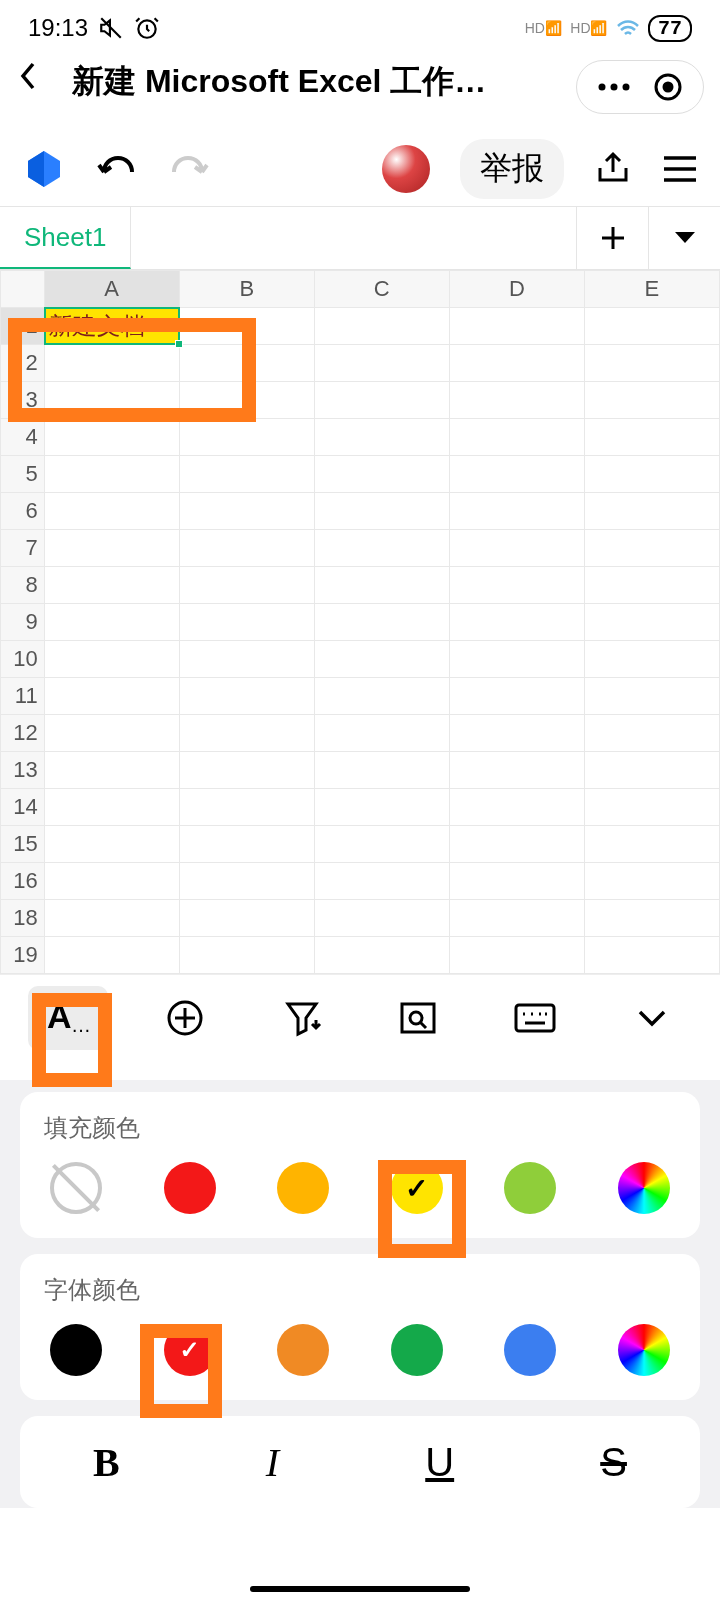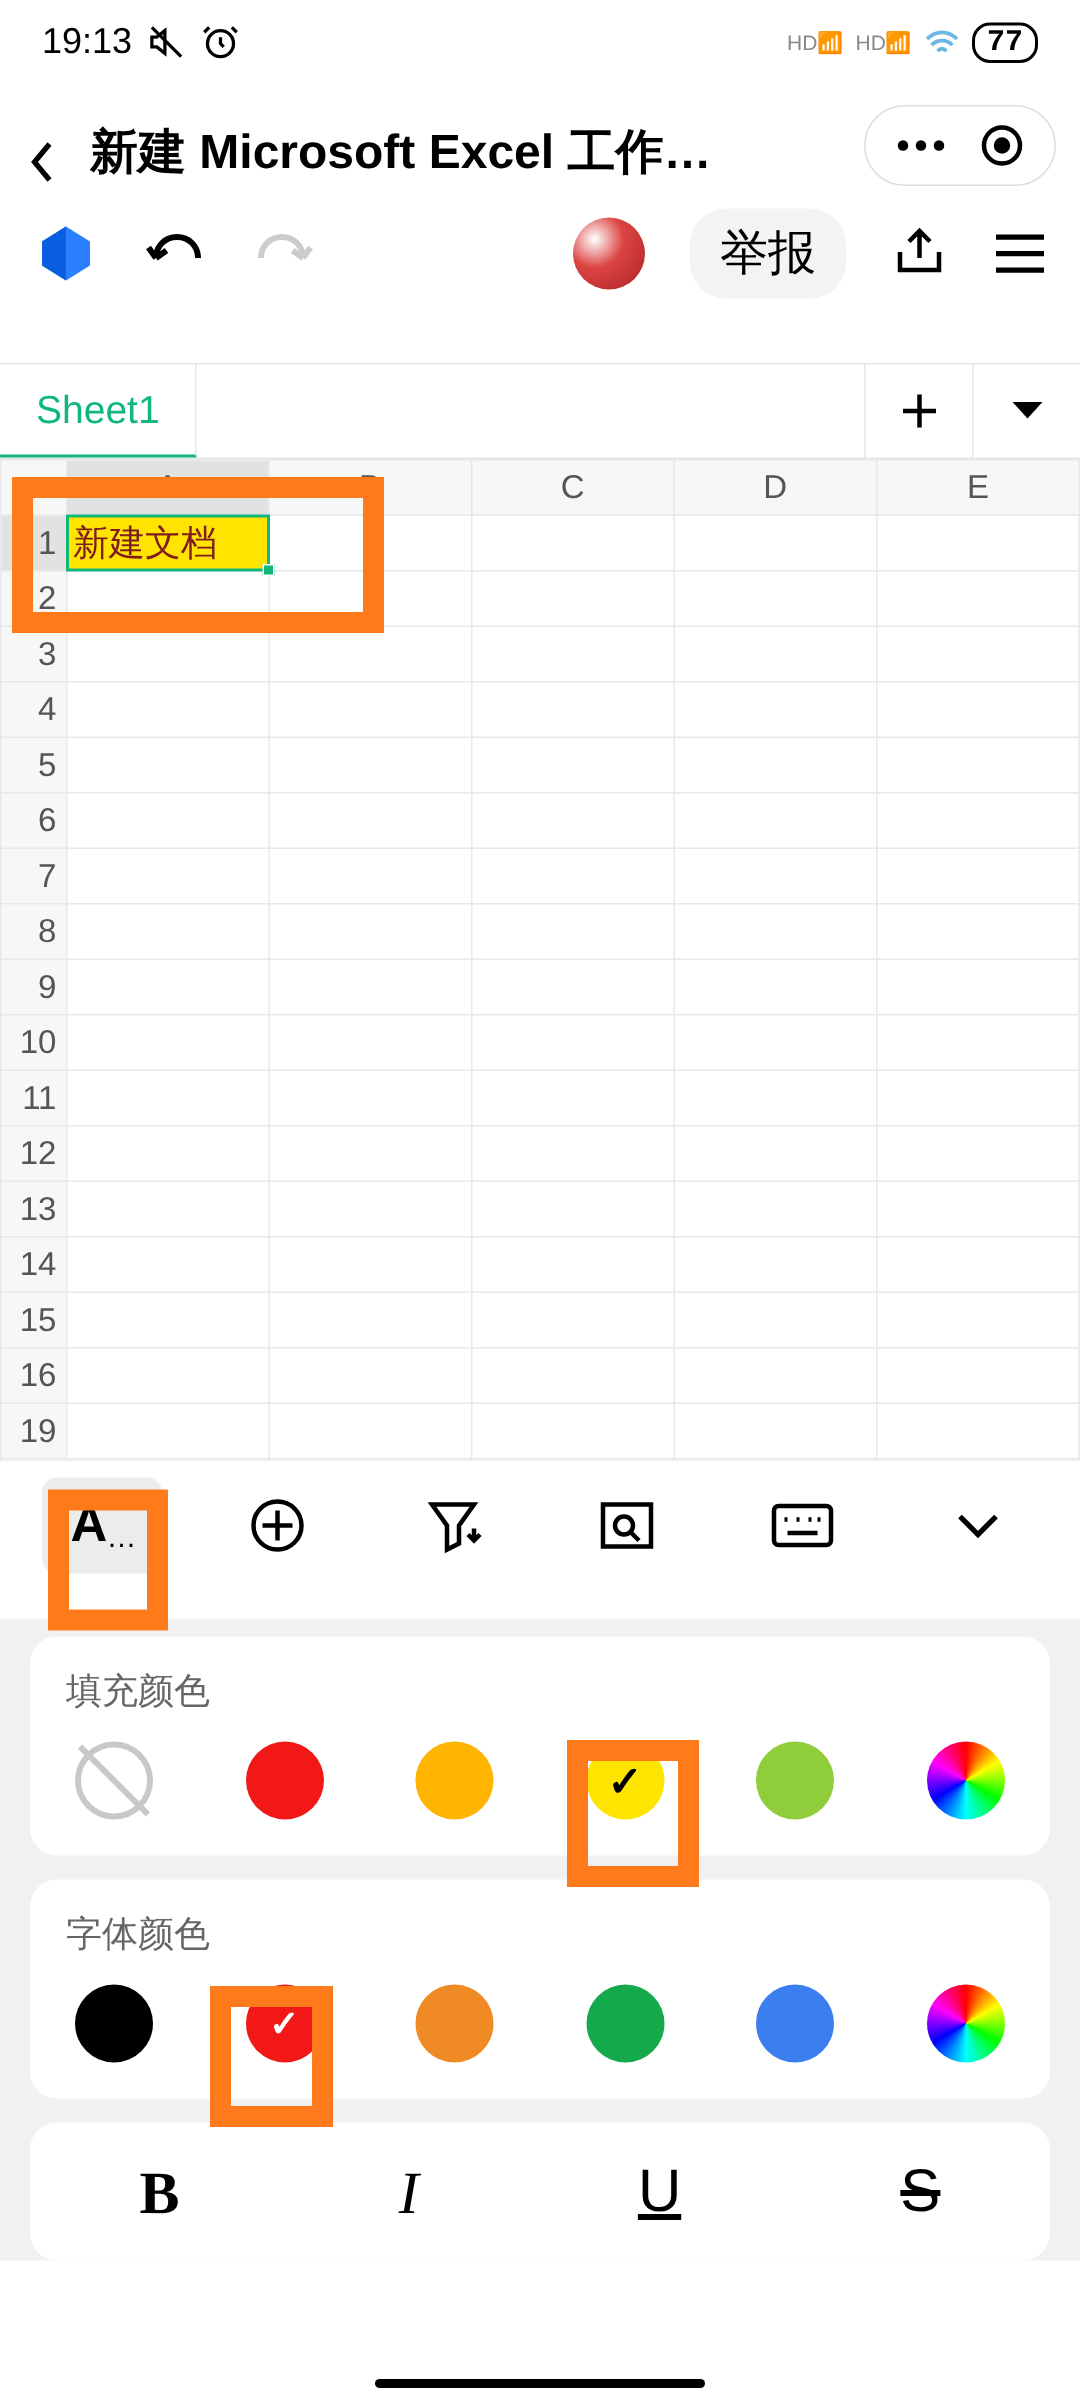--- a/index.html
+++ b/index.html
@@ -19,21 +19,21 @@
   }
   .status-left { display: flex; align-items: center; gap: 10px; }
   .status-right { display: flex; align-items: center; gap: 8px; }
   .battery {
     border: 2px solid #000; border-radius: 12px; padding: 0 8px;
     font-size: 20px; font-weight: 600; font-family: Liberation Mono, monospace;
   }
 
   
   .title-bar {
-    display: flex; align-items: flex-end; padding: 8px 16px; gap: 0; height: 80px;
+    display: flex; align-items: flex-start; padding: 8px 16px; gap: 12px; height: 80px;
   }
   .back-chev { width: 44px; text-align: center; }
   .title-text { font-size: 32px; font-weight: 600; flex: 1; white-space: nowrap; overflow: hidden; }
   .pill {
     border: 1px solid #ddd; border-radius: 30px; height: 54px;
     display: flex; align-items: center; justify-content: center;
     padding: 0 20px; gap: 22px;
   }
 
   
@@ -43,21 +43,21 @@
   .spacer { flex: 1; }
   .avatar {
     width: 48px; height: 48px; border-radius: 50%;
     background: radial-gradient(circle at 30% 30%, #fff, #d44 40%, #a22);
   }
   .report-btn {
     background: #f3f3f3; border-radius: 24px; padding: 8px 20px; font-size: 32px;
   }
 
   
-  .sheet-tabs { display: flex; border-top: 1px solid #e5e5e5; border-bottom: 1px solid #e5e5e5; height: 64px; margin-top: 36px; }
+  .sheet-tabs { display: flex; border-top: 1px solid #e5e5e5; border-bottom: 1px solid #e5e5e5; height: 64px; }
   .sheet-tab {
     padding: 0 24px; display: flex; align-items: center; font-size: 26px;
     color: #0fb77a; border-right: 1px solid #e5e5e5; border-bottom: 2px solid #0fb77a;
   }
   .sheet-add, .sheet-drop {
     width: 72px; border-left: 1px solid #e5e5e5; display: flex; align-items: center; justify-content: center;
   }
 
   
   .grid { border-collapse: collapse; width: 100%; background: #fff; }
@@ -385,20 +385,28 @@
       </tr>
   <tr>
         <td class="rowhdr">16</td>
         <td></td>
         <td></td>
         <td></td>
         <td></td>
         <td></td>
       </tr>
   <tr>
+        <td class="rowhdr">18</td>
+        <td></td>
+        <td></td>
+        <td></td>
+        <td></td>
+        <td></td>
+      </tr>
+  <tr>
         <td class="rowhdr">19</td>
         <td></td>
         <td></td>
         <td></td>
         <td></td>
         <td></td>
       </tr>
 </tbody>
   </table>
 

